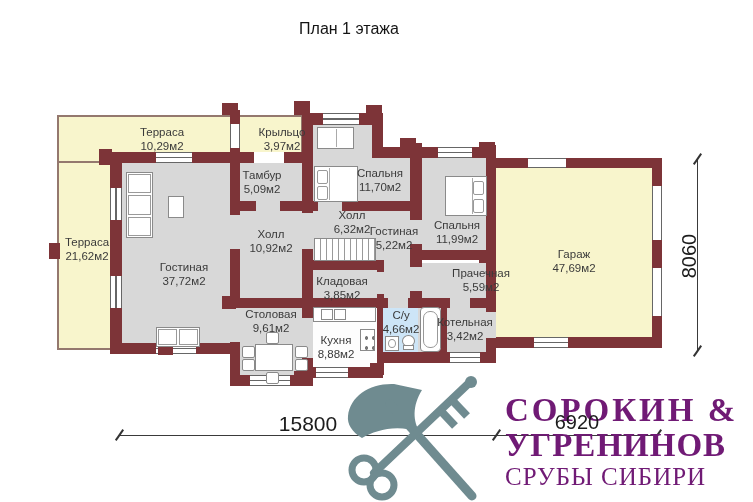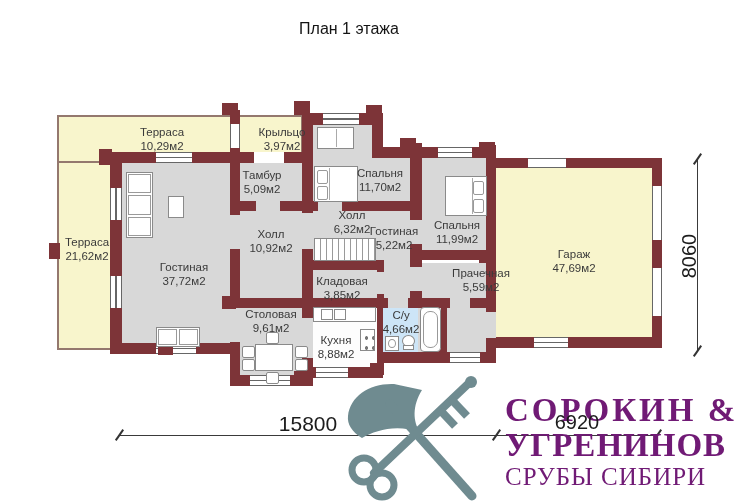--- a/index.html
+++ b/index.html
@@ -257,20 +257,24 @@
       <span>9,61м2</span>
     </div>
   <div class="rlabel" style="left:336px;top:347px;">
       <span>Кухня</span>
       <span>8,88м2</span>
     </div>
   <div class="rlabel" style="left:401px;top:322px;">
       <span>С/у</span>
       <span>4,66м2</span>
     </div>
+  <div class="rlabel" style="left:465px;top:329px;">
+      <span>Котельная</span>
+      <span>3,42м2</span>
+    </div>
 
   <div class="abs dline" style="left:120px;top:435px;width:377px;height:1px;"></div>
   <div class="abs dline" style="left:497px;top:435px;width:161px;height:1px;"></div>
   <div class="abs dline" style="left:697px;top:160px;width:1px;height:192px;"></div>
   <div class="tick" style="left:113px;top:434px;"></div>
   <div class="tick" style="left:490px;top:434px;"></div>
   <div class="tick" style="left:651px;top:434px;"></div>
   <div class="tick" style="left:691px;top:158px;"></div>
   <div class="tick" style="left:691px;top:350px;"></div>
   <div class="dimtext" style="left:258px;top:412px;width:100px;">15800</div>

